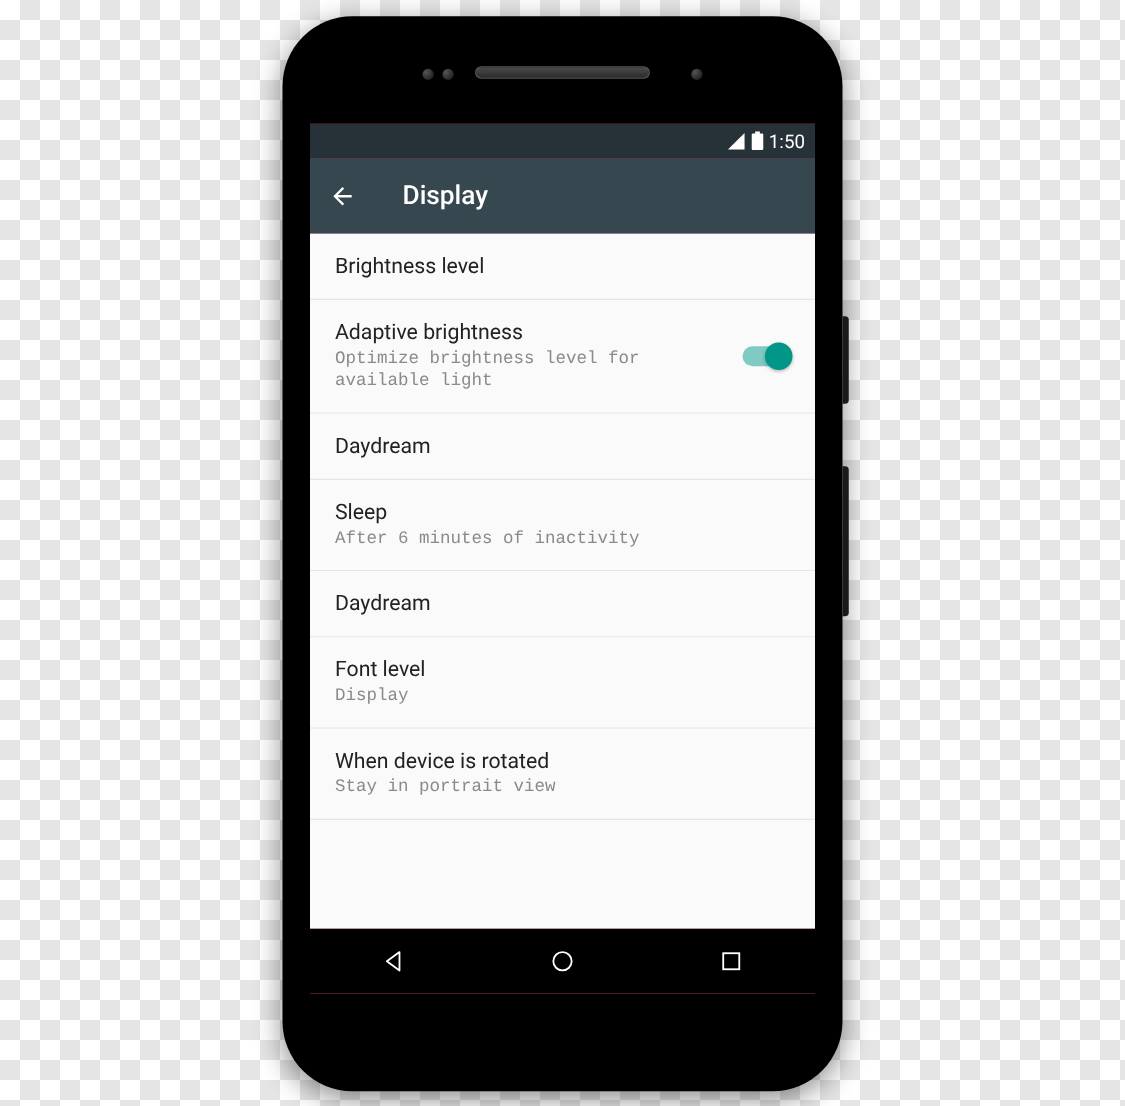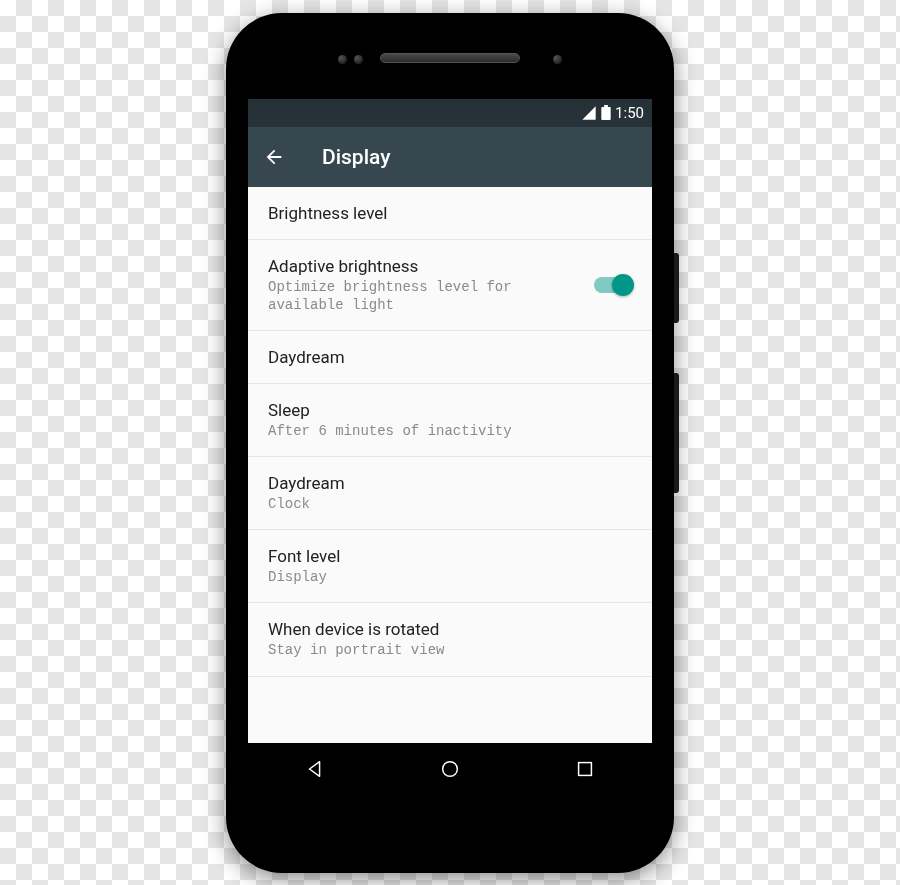--- a/index.html
+++ b/index.html
@@ -255,21 +255,20 @@
       <div class="row">
         <div class="txt">
           <div class="ttl">Sleep</div>
           <div class="sub">After 6 minutes of inactivity</div>
         </div>
       </div>
 
       <div class="row">
         <div class="txt">
           <div class="ttl">Daydream</div>
-          <div class="sub">Clock</div>
         </div>
       </div>
 
       <div class="row">
         <div class="txt">
           <div class="ttl">Font level</div>
           <div class="sub">Display</div>
         </div>
       </div>
 

